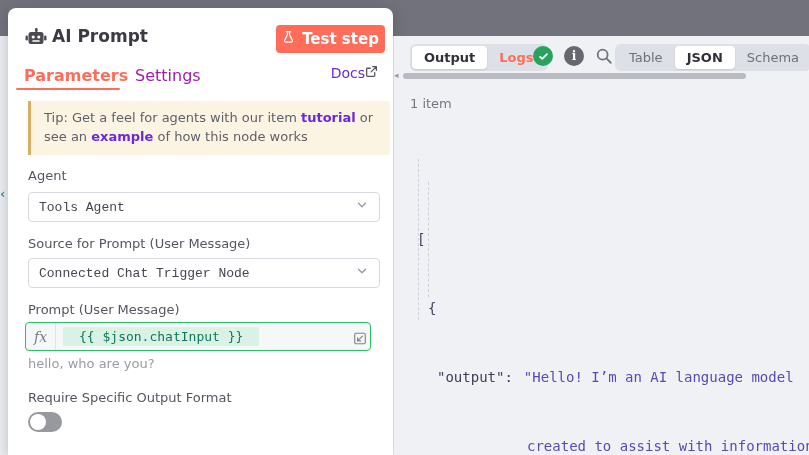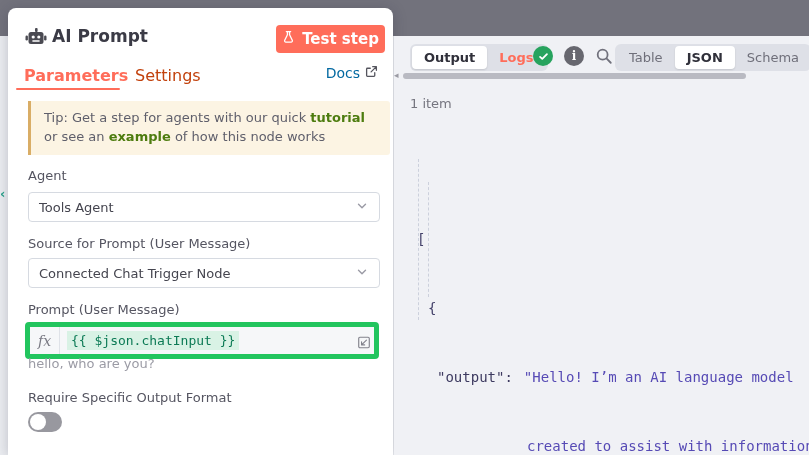--- a/index.html
+++ b/index.html
@@ -18,44 +18,44 @@
     border-radius:8px 8px 0 0;box-shadow:0 2px 14px rgba(40,40,60,.25);
   }
   .node-title{left:44px;top:18px;font-size:17px;font-weight:bold;color:#3b3b46;}
   .test-btn{
     left:268px;top:17px;width:109px;height:28px;background:#ff6d5a;border-radius:4px;
     color:#fff;font-size:15px;font-weight:bold;display:flex;align-items:center;justify-content:center;gap:7px;
     cursor:pointer;
   }
   .tab{font-size:16px;cursor:pointer;}
   .tab-active{color:#ff6d5a;font-weight:bold;}
-  .tab-idle{color:#c2410c;}
+  .tab-idle{color:#a21caf;}
   .tab-underline{left:8px;top:80px;width:104px;height:2px;background:#ff6d5a;border-radius:1px;}
-  .docs{right:15px;top:57px;font-size:14px;color:#0369a1;display:flex;align-items:center;gap:5px;cursor:pointer;}
+  .docs{right:15px;top:57px;font-size:14px;color:#6d28d9;display:flex;align-items:center;cursor:pointer;}
   .banner{
     left:20px;top:93px;width:336px;background:#fcf4e3;border-left:3px solid #d9ad66;
     padding:8px 10px 8px 13px;font-size:13px;line-height:1.45;color:#5f5f6b;border-radius:0 3px 3px 0;
   }
-  .banner b{color:#4d7c0f;cursor:pointer;}
+  .banner b{color:#6d28d9;cursor:pointer;}
   .field-label{font-size:13px;color:#555561;}
   .select{
     width:330px;height:28px;background:#fff;border:1px solid #d6dae1;border-radius:4px;
-    display:flex;align-items:center;padding:0 10px;font-size:13px;color:#45454f;cursor:pointer;
+    display:flex;align-items:center;padding:0 10px;font-size:13px;color:#45454f;cursor:pointer;font-family:Liberation Mono, monospace;
   }
   .select .chev{margin-left:auto;}
   .fx-field{
-    left:17px;top:314px;width:344px;height:27px;background:#f6f7f9;border:5px solid #22c55e;border-radius:4px;
+    left:17px;top:314px;width:344px;height:27px;background:#f6f7f9;border:1px solid #22c55e;border-radius:4px;
     display:flex;align-items:stretch;font-size:13px;
   }
   .fx-tag{
     width:29px;border-right:1px solid #dfe2e8;display:flex;align-items:center;justify-content:center;
     font-family:"DejaVu Serif","Liberation Serif",serif;font-style:italic;color:#7a7a84;font-size:14px;
   }
   .fx-expr{
-    margin:4px 0 4px 7px;padding:0 4px;display:flex;align-items:center;
+    margin:4px 0 4px 7px;padding:0 16px;display:flex;align-items:center;
     background:#d9f2e5;color:#0c7a55;font-family:"DejaVu Sans Mono","Liberation Mono",monospace;font-size:13px;
   }
   .expand-icon{position:absolute;right:3px;bottom:2px;cursor:pointer;}
   .resolved{left:20px;top:348px;font-size:13px;color:#9b9ba5;}
   .toggle{
     left:20px;top:404px;width:34px;height:20px;background:#98989f;border-radius:10px;cursor:pointer;
   }
   .toggle .knob{position:absolute;left:2px;top:2px;width:16px;height:16px;background:#fff;border-radius:50%;}
   
   .right-panel{left:394px;top:36px;width:415px;height:419px;background:#f0f1f5;overflow:hidden;}
@@ -124,21 +124,21 @@
     <span>Docs</span>
     <span>
       <svg width="13" height="13" viewBox="0 0 16 16" fill="none" stroke="#55555e" stroke-width="1.6" stroke-linecap="round" stroke-linejoin="round">
         <path d="M12 9.5V13a1 1 0 0 1-1 1H3a1 1 0 0 1-1-1V5a1 1 0 0 1 1-1h3.5"></path>
         <path d="M9.5 2H14v4.5M14 2L7.5 8.5"></path>
       </svg>
     </span>
   </div>
 
   <div class="abs banner">
-    <span>Tip: Get a step for agents with our quick </span><b>tutorial</b><span> or see an </span><b>example</b><span> of how this node works</span>
+    <span>Tip: Get a feel for agents with our item </span><b>tutorial</b><span> or see an </span><b>example</b><span> of how this node works</span>
   </div>
 
   <div class="abs field-label" style="left:20px;top:160px;">Agent</div>
   <div class="abs select" style="left:20px;top:184px;">
     <span>Tools Agent</span>
     <span class="chev">
       <svg width="14" height="14" viewBox="0 0 16 16" fill="none" stroke="#9a9aa5" stroke-width="1.6" stroke-linecap="round" stroke-linejoin="round">
           <path d="M4 6l4 4 4-4"></path>
         </svg>
     </span>

